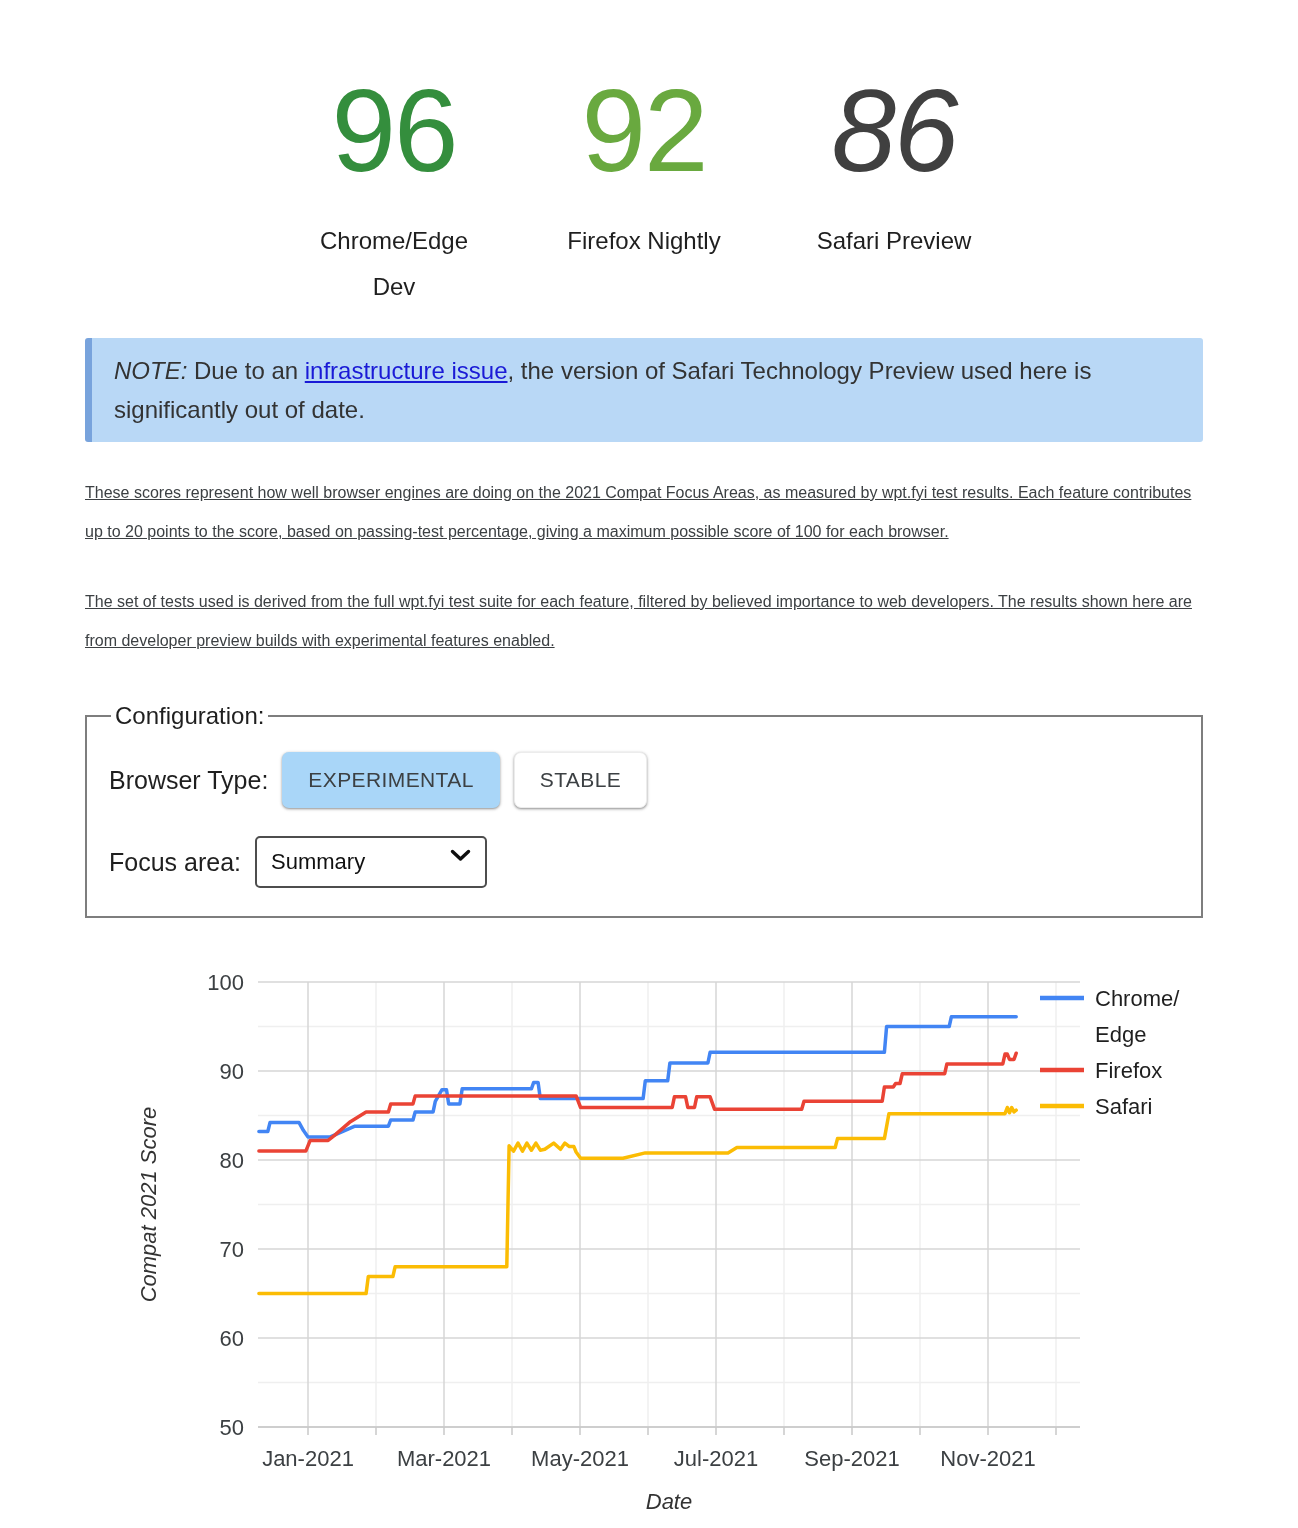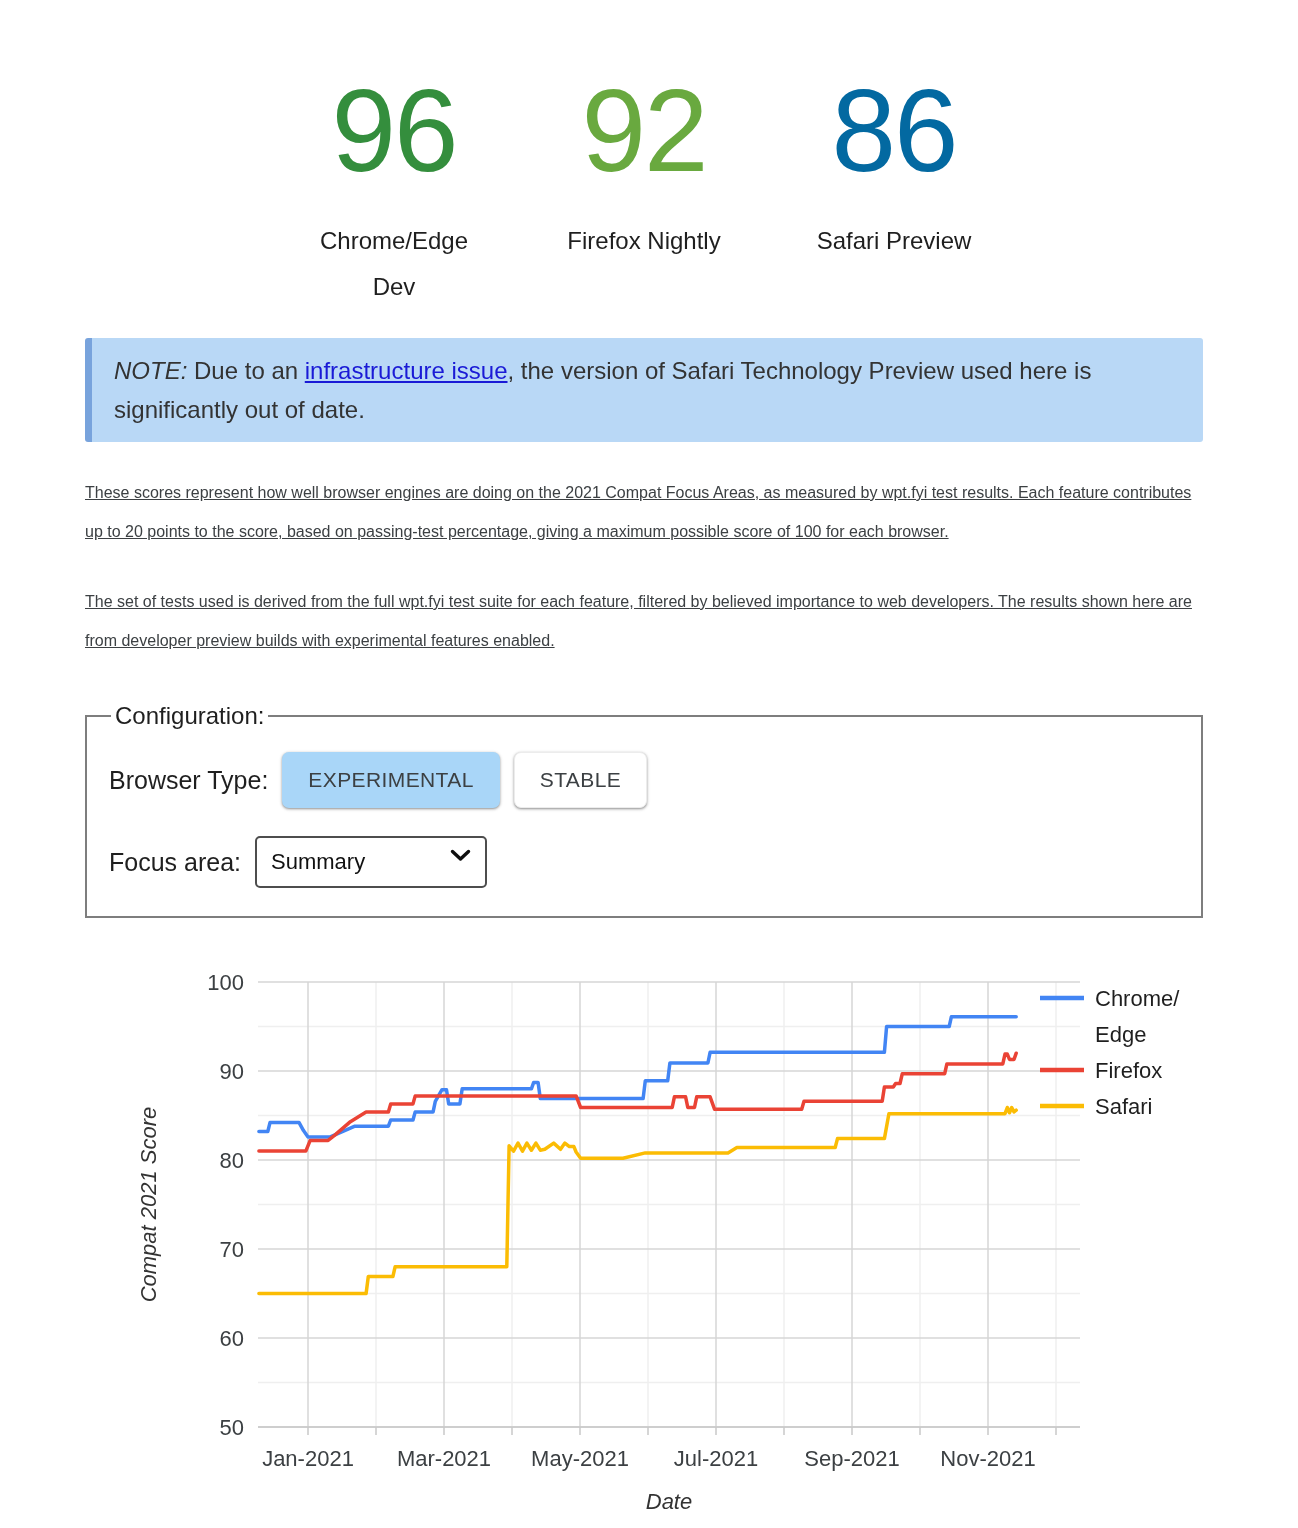--- a/index.html
+++ b/index.html
@@ -65,21 +65,21 @@
   <section class="scores">
     <div class="score-col">
       <div class="score-value" style="color: rgb(52, 142, 61);">96</div>
       <div class="score-label">Chrome/Edge Dev</div>
     </div>
     <div class="score-col">
       <div class="score-value" style="color: rgb(105, 169, 63);">92</div>
       <div class="score-label">Firefox Nightly</div>
     </div>
     <div class="score-col">
-      <div class="score-value" style="color: #0369a1;">86</div>
+      <div class="score-value" style="color: #404040; font-style: italic;">86</div>
       <div class="score-label">Safari Preview</div>
     </div>
   </section>
 
   <aside class="note">
     <em>NOTE:</em><span> Due to an </span><a href="#">infrastructure issue</a><span>, the version of Safari Technology Preview used here is significantly out of date.</span>
   </aside>
 
   <p class="body-par">These scores represent how well browser engines are doing on the 2021 Compat Focus Areas, as measured by wpt.fyi test results. Each feature contributes up to 20 points to the score, based on passing-test percentage, giving a maximum possible score of 100 for each browser.</p>
   <p class="body-par">The set of tests used is derived from the full wpt.fyi test suite for each feature, filtered by believed importance to web developers. The results shown here are from developer preview builds with experimental features enabled.</p>

